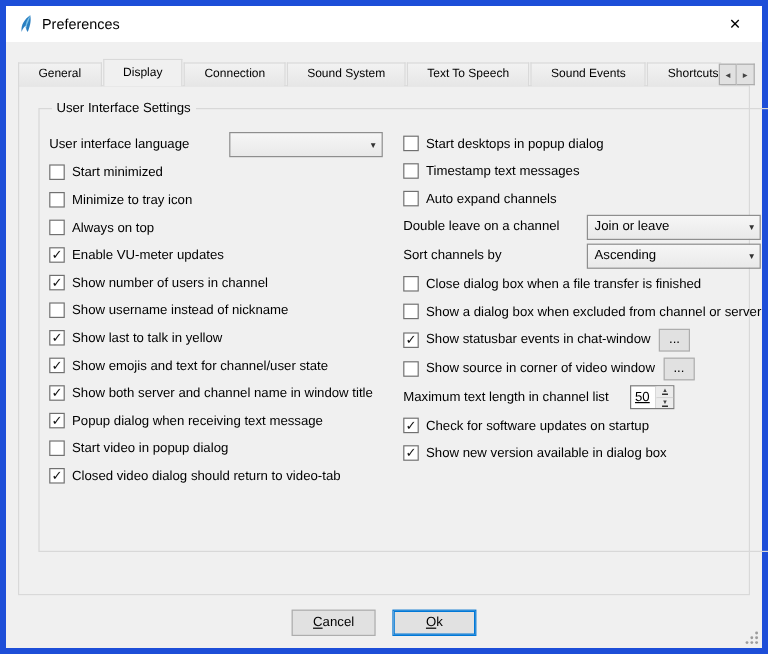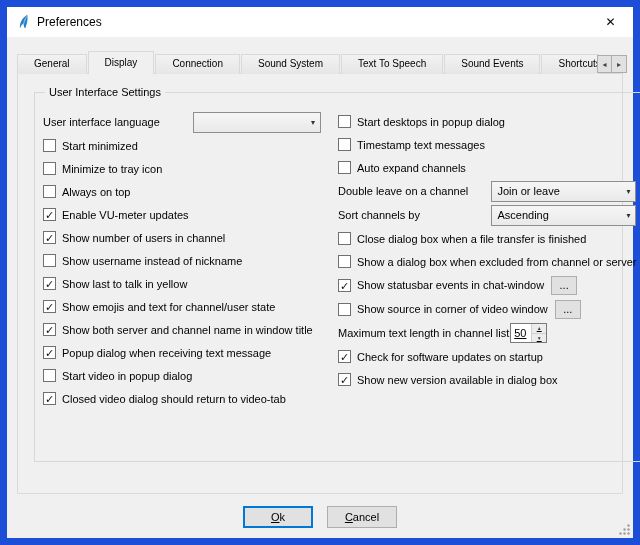--- a/index.html
+++ b/index.html
@@ -9,21 +9,21 @@
     font-size: 11px;
     color:#000;
     background:#f0f0f0;
     width:640px; height:545px;
     overflow:hidden;
   }
   .window {
     position:relative;
     width:640px; height:545px;
     background:#f0f0f0;
-    border:7px solid #1d4ed8;
+    border:5px solid #1d4ed8;
   }
   
   .titlebar {
     height:30px; background:#ffffff;
     display:flex; align-items:center;
   }
   .app-icon { width:16px; height:16px; margin-left:8px; flex:none; }
   .titlebar .title { margin-left:6px; font-size:12px; }
   .close-btn {
     margin-left:auto; width:45px; height:30px;
@@ -100,21 +100,21 @@
   .combo.w128 { width:128px; }
   .combo.w145 { width:145px; }
   .dots {
     width:26px; height:19px; margin-left:7px; flex:none;
     background:#e1e1e1; border:1px solid #adadad;
     font-size:11px; line-height:10px;
     font-family:"Liberation Sans",sans-serif;
     padding:0;
   }
   .spinner {
-    display:flex; height:20px; margin-left:1px; flex:none;
+    display:flex; height:20px; margin-left:18px; flex:none;
     background:#fff; border:1px solid #7a7a7a;text-decoration:underline;
   }
   .spin-value { width:20px; padding:3px 0 0 3px; font-size:11px; }
   .spin-arrows { width:15px; display:flex; flex-direction:column; border-left:1px solid #cfcfcf; }
   .spin-up,.spin-down {
     flex:1; display:flex; align-items:center; justify-content:center;
     font-size:5px; color:#444; background:#ececec;
   }
   .spin-up { border-bottom:1px solid #cfcfcf; }
   
@@ -311,25 +311,25 @@
                 <span class="check-label">Show new version available in dialog box</span>
               </div>
             </div>
         </div>
 
       </div>
     </fieldset>
   </div>
 
   <div class="footer">
+    <button class="btn">
+        <span>Cancel</span>
+      </button>
     <button class="btn default">
         <span>Ok</span>
-      </button>
-    <button class="btn">
-        <span>Cancel</span>
       </button>
   </div>
 
   <span class="resize-grip">
     <svg width="13" height="13">
       <circle cx="10.5" cy="2.5" r="1.2" fill="#9c9c9c"></circle>
       <circle cx="10.5" cy="6.5" r="1.2" fill="#9c9c9c"></circle>
       <circle cx="10.5" cy="10.5" r="1.2" fill="#9c9c9c"></circle>
       <circle cx="6.5" cy="6.5" r="1.2" fill="#9c9c9c"></circle>
       <circle cx="6.5" cy="10.5" r="1.2" fill="#9c9c9c"></circle>

